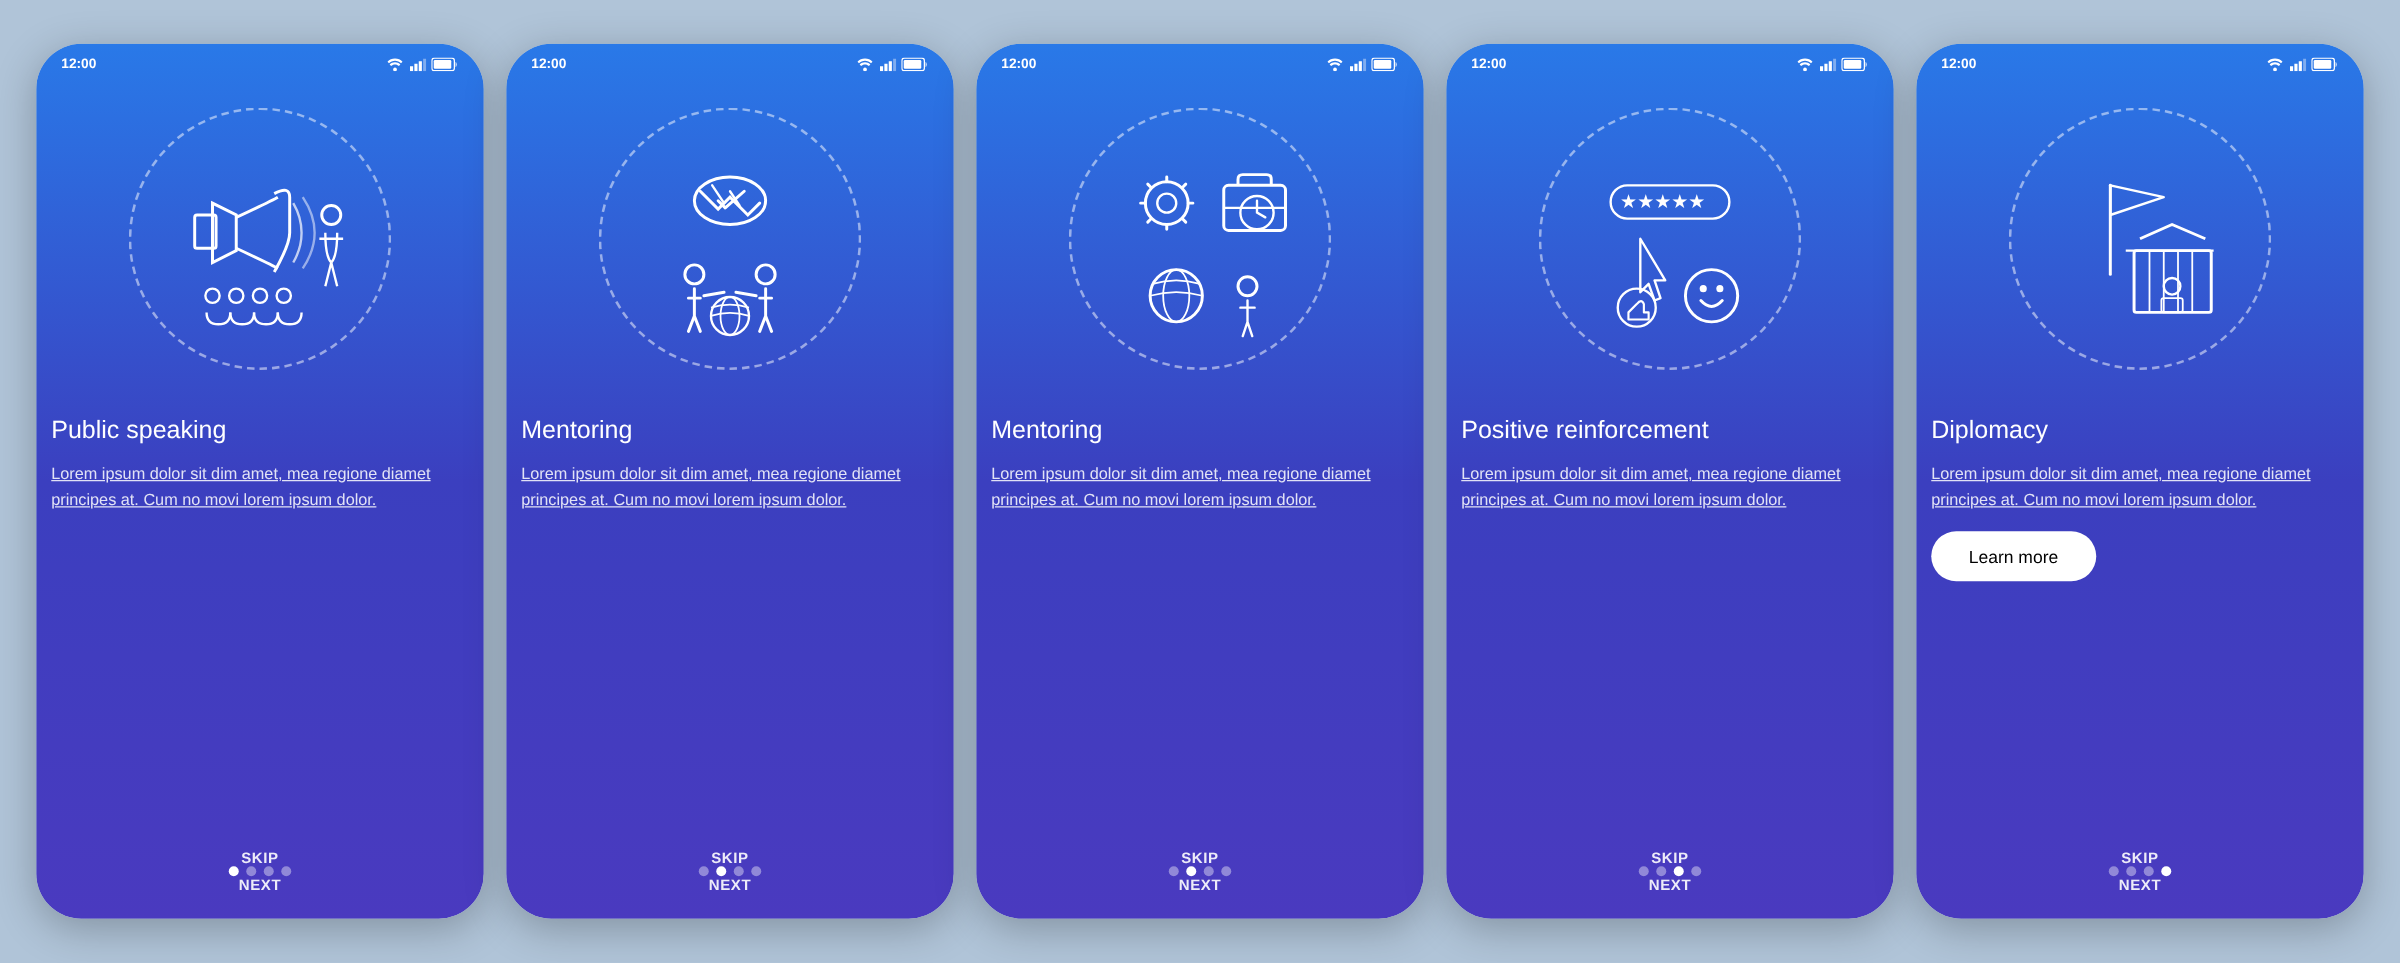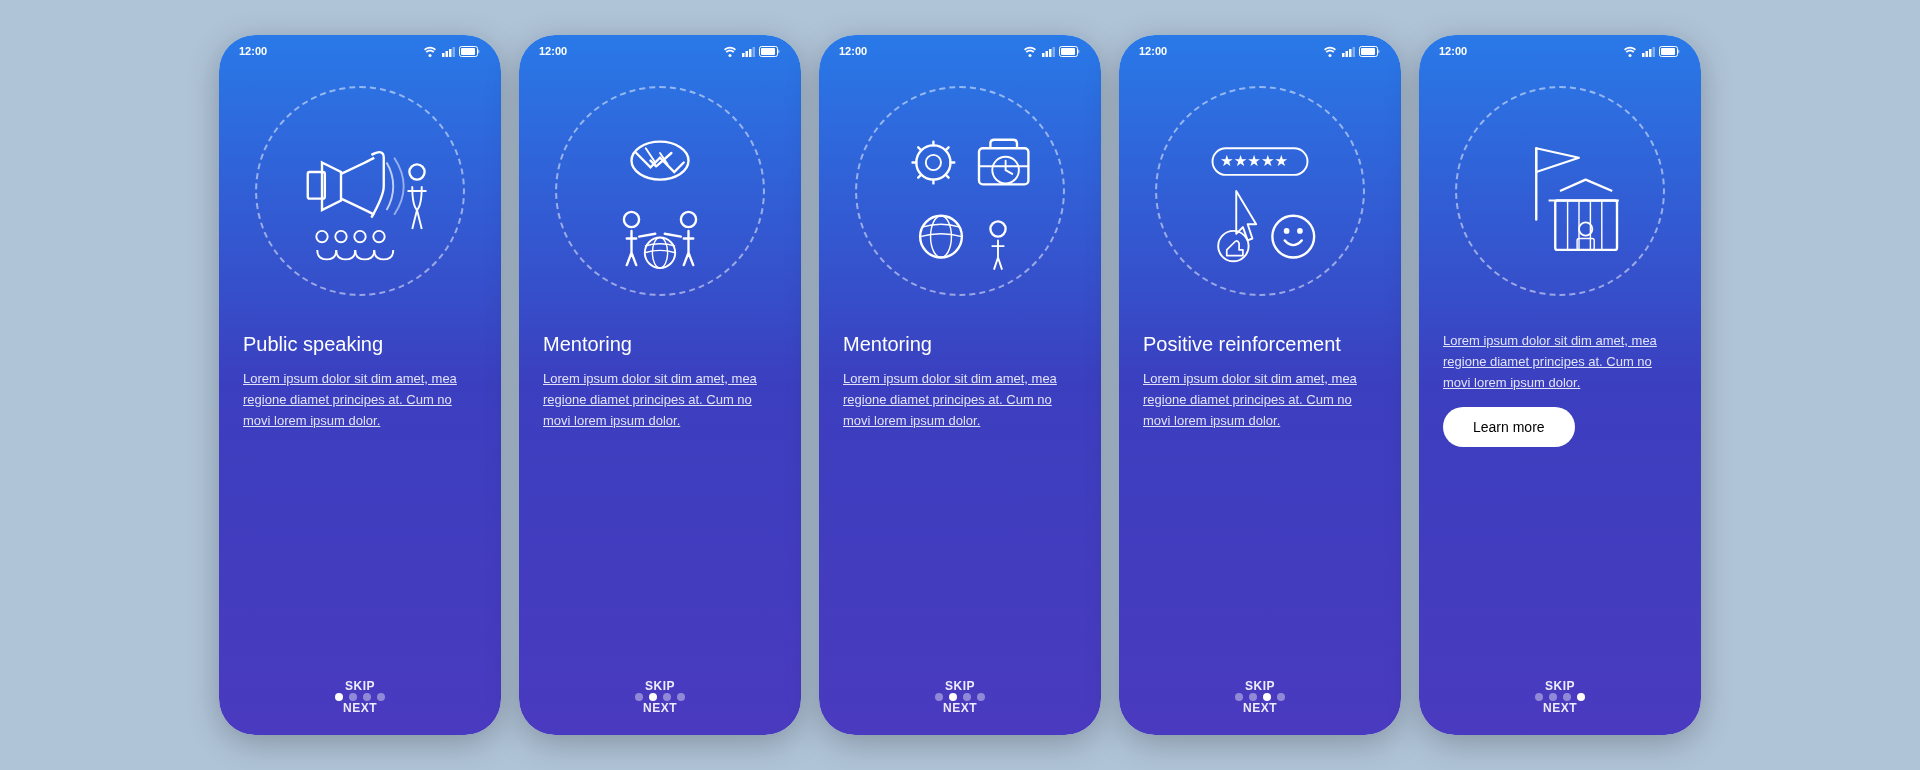--- a/index.html
+++ b/index.html
@@ -16,21 +16,21 @@
     }
 
     .phones-container {
       display: flex;
       gap: 18px;
       align-items: center;
       justify-content: center;
     }
 
     .phone {
-      width: 282px;
+      width: 358px;
       height: 700px;
       border-radius: 36px;
       padding: 0;
       display: flex;
       flex-direction: column;
       overflow: hidden;
       box-shadow: 0 8px 32px rgba(0,0,0,0.25);
       position: relative;
     }
 
@@ -83,21 +83,21 @@
       border-radius: 50%;
       display: flex;
       align-items: center;
       justify-content: center;
       position: relative;
     }
 
     
     .content-area {
       flex: 1;
-      padding: 10px 24px 0 24px;
+      padding: 10px 24px 0 12px;
       color: white;
     }
 
     .card-title {
       font-size: 20px;
       font-weight: 400;
       color: white;
       margin-bottom: 12px;
       line-height: 1.3;
     }
@@ -483,20 +483,21 @@
             <path d="M132 110 L132 162" stroke="white" stroke-width="1.5" fill="none"></path>
             <path d="M144 110 L144 162" stroke="white" stroke-width="1.5" fill="none"></path>
 
             <circle cx="127" cy="140" r="7" stroke="white" stroke-width="2" fill="none"></circle>
             <rect x="118" y="150" width="18" height="12" rx="2" stroke="white" stroke-width="1.5" fill="none"></rect>
           </svg>
         </div>
       </div>
 
       <div class="content-area">
+        <div class="card-title">Diplomacy</div>
         <div class="card-body">Lorem ipsum dolor sit dim amet, mea regione diamet principes at. Cum no movi lorem ipsum dolor.</div>
         <button class="learn-more-btn">Learn more</button>
       </div>
 
       <div class="bottom-nav">
         <span class="nav-btn">SKIP</span>
         <div class="dots">
           <div class="dot"></div>
           <div class="dot"></div>
           <div class="dot"></div>

